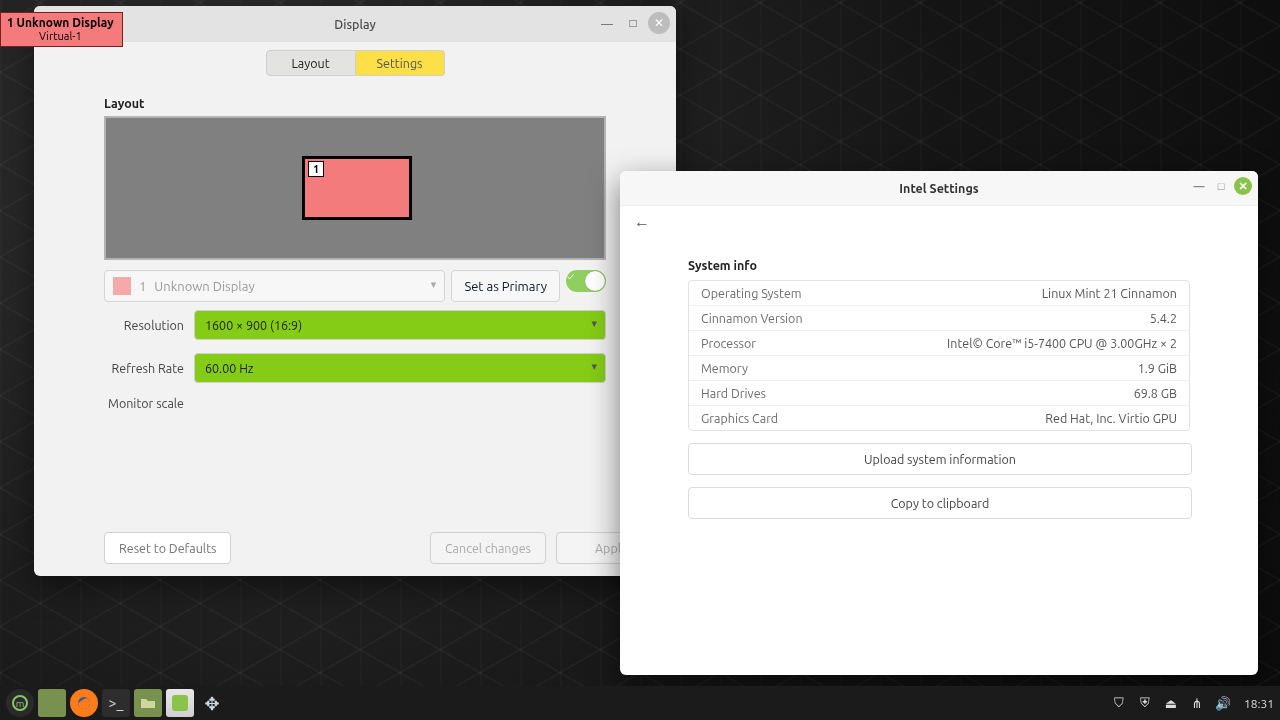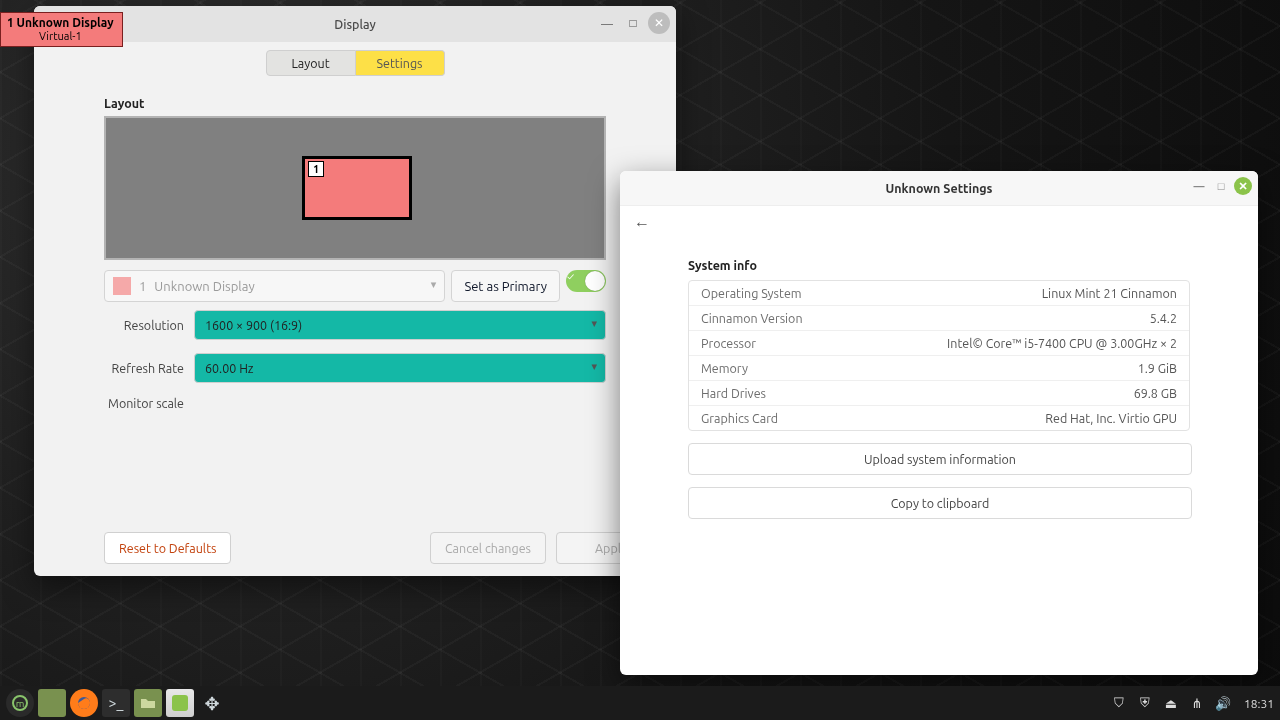--- a/index.html
+++ b/index.html
@@ -130,21 +130,21 @@
     font-size: 11px; font-weight: bold;
     line-height: 14px; text-align: center;
     border: 1px solid #000;
   }
 
   .row { display:flex; align-items:center; margin-bottom:13px; gap:10px; }
   .row .lbl { width: 80px; text-align:right; color:#444; font-size:12.5px; }
 
   .dd {
     flex:1; height:28px;
-    border:1px solid #cfcfcf; background:#14b8a6; border-radius:4px;
+    border:1px solid #cfcfcf; background:#84cc16; border-radius:4px;
     padding:0 26px 0 10px;
     display:flex; align-items:center; position:relative;
     font-size:12.5px;
   }
   .dd::after {
     content:"▾"; position:absolute; right:8px; top:6px; color:#555; font-size:11px;
   }
 
   .display-row { display:flex; gap:6px; margin-bottom:8px; }
   .ddisp {
@@ -186,21 +186,21 @@
   .scale-btn:last-child  { border-radius:0 4px 4px 0; }
   .scale-btn.active { background:#e2e2e0; }
 
   .footer-row {
     position:absolute; bottom:12px; left:70px; right:10px;
     display:flex; gap:10px; align-items:center;
   }
   .btn {
     height:30px; padding:0 14px; border:1px solid #d0d0d0;
     border-radius:4px; background:#fff; display:inline-flex; align-items:center;
-    font-size:12.5px; color:#c2410c;
+    font-size:12.5px; color:#737373;
   }
   .btn.disabled { color:#aaa; background:#f4f4f4; }
 
   
   .settings-window {
     left: 620px; top: 171px;
     width: 638px; height: 504px;
     background: #fff;
   }
   .settings-window .titlebar { background:#f7f7f7; height:34px; border-bottom:1px solid #eee; font-weight:600; }
@@ -325,21 +325,21 @@
   <div class="footer-row">
     <div class="btn">Reset to Defaults</div>
     <div style="flex:1"></div>
     <div class="btn disabled">Cancel changes</div>
     <div class="btn disabled" style="width:80px;justify-content:center;">Apply</div>
   </div>
 </div>
 
 <div class="window settings-window">
   <div class="titlebar">
-    <span class="title" style="font-weight:600;color:#333">Unknown Settings</span>
+    <span class="title" style="font-weight:600;color:#333">Intel Settings</span>
     <div class="win-buttons">
       <span class="win-btn">—</span>
       <span class="win-btn">□</span>
       <span class="win-btn close">✕</span>
     </div>
   </div>
 
   <div class="back-row">
     <span class="arrow">←</span>
   </div>

